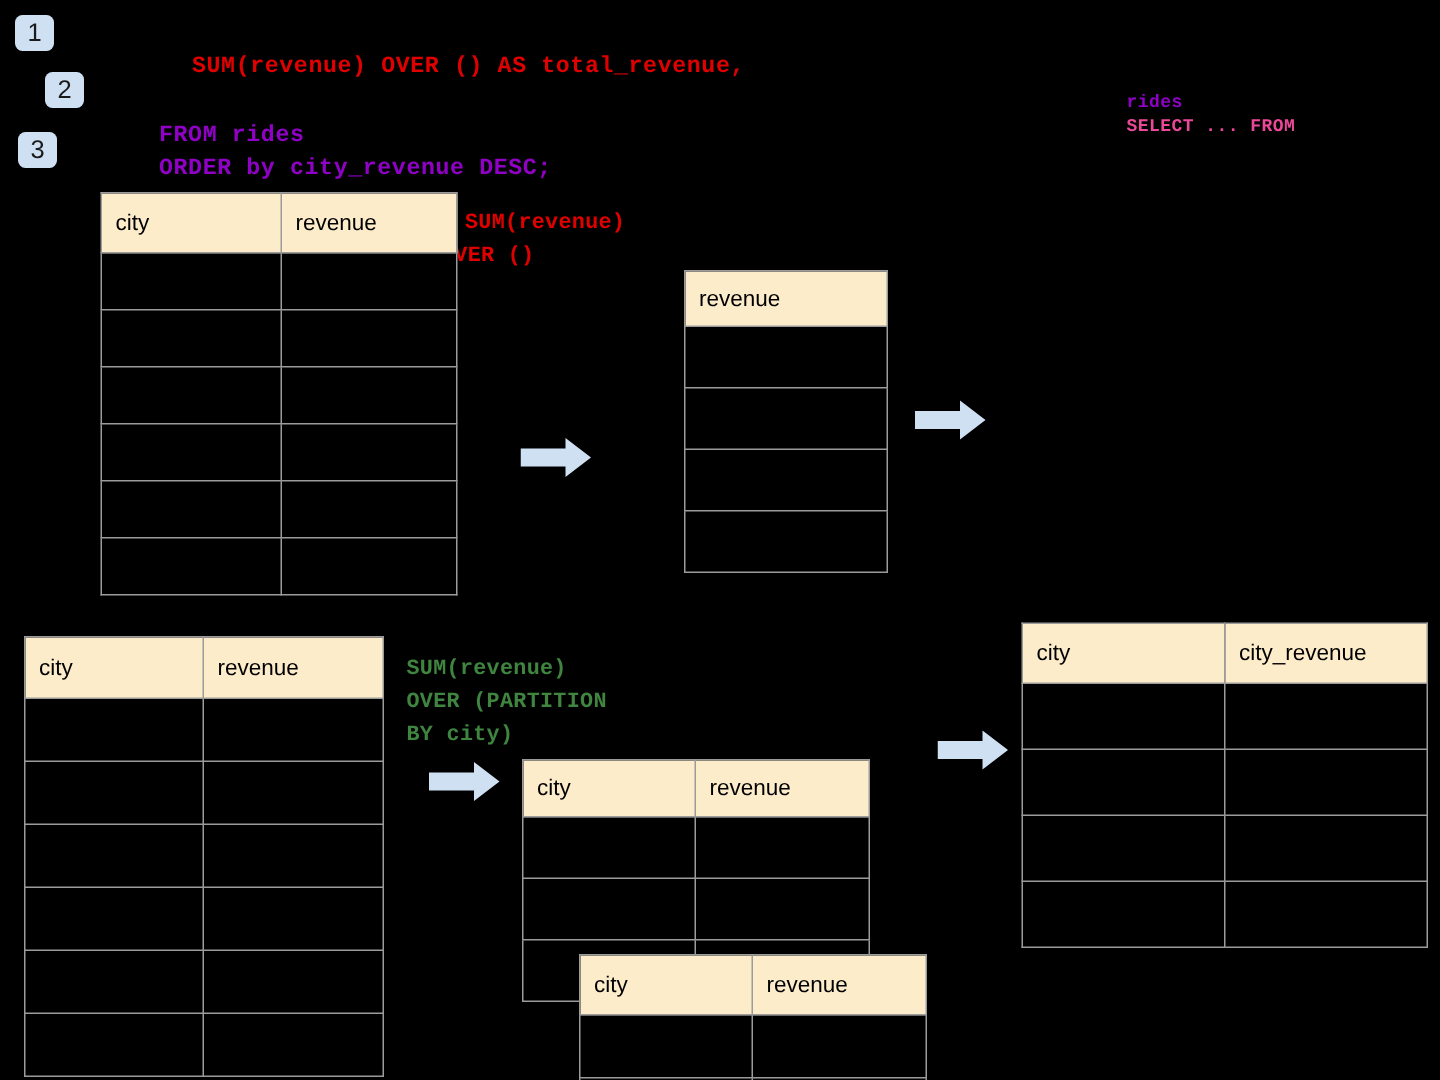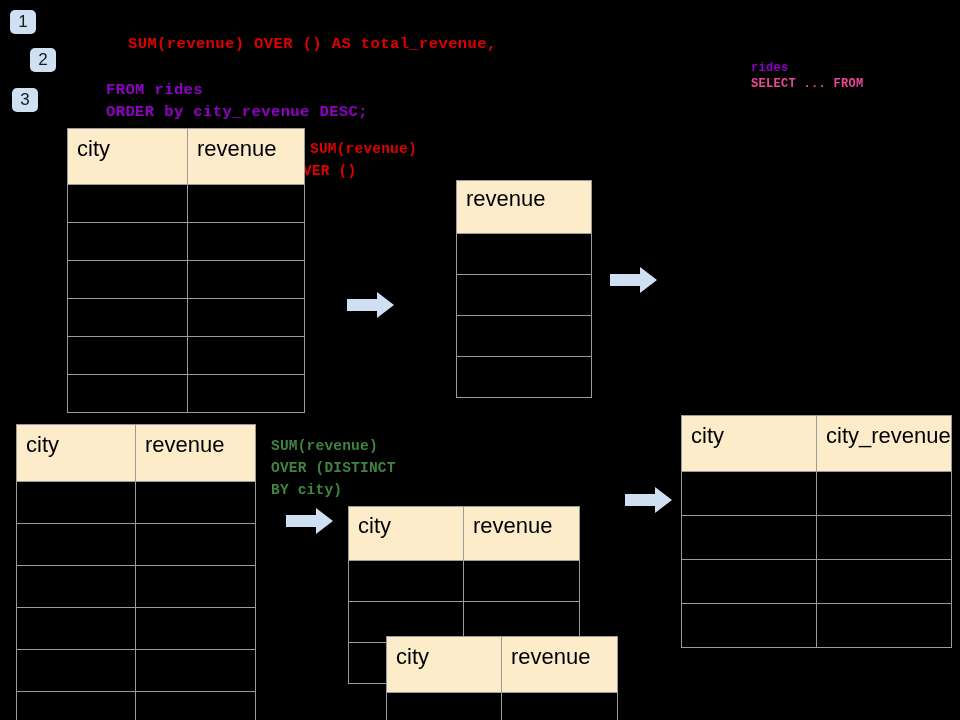--- a/index.html
+++ b/index.html
@@ -71,24 +71,24 @@
   .tbl td {
     border: 1px solid #9b9b9b;
     padding: 0;
     background: #000000;
   }
   .tbl th {
     border: 1px solid #9b9b9b;
     background: #fcecca;
     color: #000000;
     font-family: "Liberation Sans", sans-serif;
-    font-size: 22px;
+    font-size: 15px;
     font-weight: normal;
     text-align: left;
-    padding: 0 0 16px 9px;
+    padding: 0 0 0 9px;
   }
 
   
   .arrow {
     position: absolute;
   }
 </style>
 </head>
 <body>
 
@@ -102,21 +102,21 @@
   <div class="code-line" style="left:106px; top:81px; color:#9000c6;">FROM rides</div>
   <div class="code-line" style="left:106px; top:103px; color:#9000c6;">ORDER by city_revenue DESC;</div>
 
   <div class="code-note" style="left:751px; top:38px; color:#ec4899;margin-top:36px;">SELECT ... FROM</div>
   <div class="code-note" style="left:751px; top:58px; color:#9000c6;">rides</div>
 
   <div class="annot" style="left:310px; top:138px; color:#e00000;">SUM(revenue)</div>
   <div class="annot" style="left:294px; top:160px; color:#e00000;">OVER ()</div>
 
   <div class="annot" style="left:271px; top:435px; color:#3f8540;">SUM(revenue)</div>
-  <div class="annot" style="left:271px; top:457px; color:#3f8540;">OVER (DISTINCT</div>
+  <div class="annot" style="left:271px; top:457px; color:#3f8540;">OVER (PARTITION</div>
   <div class="annot" style="left:271px; top:479px; color:#3f8540;">BY city)</div>
 
   <table class="tbl" style="left:67px; top:128px; width:237px;">
     <colgroup>
         <col style="width:120px">
         <col style="width:117px">
       </colgroup>
     <thead>
       <tr>
         <th style="height:39px;">city</th>

